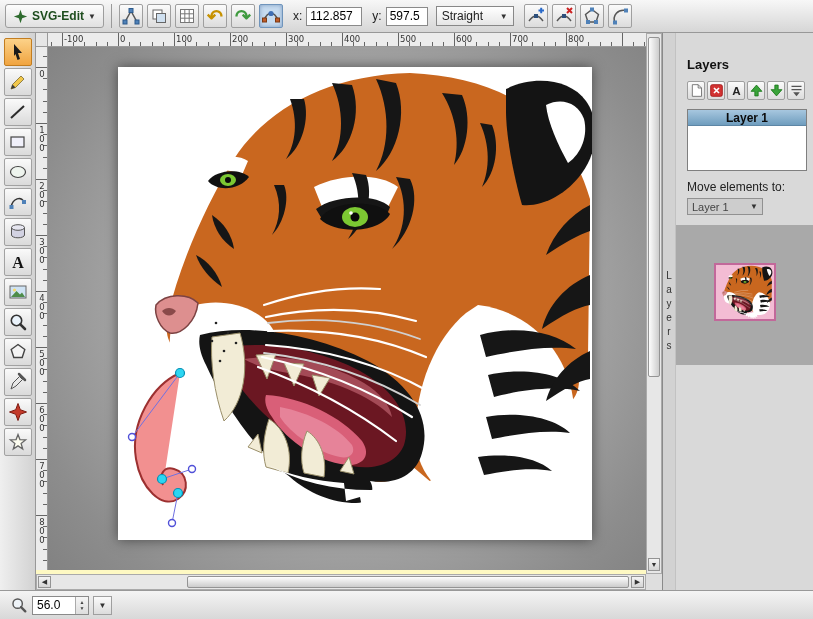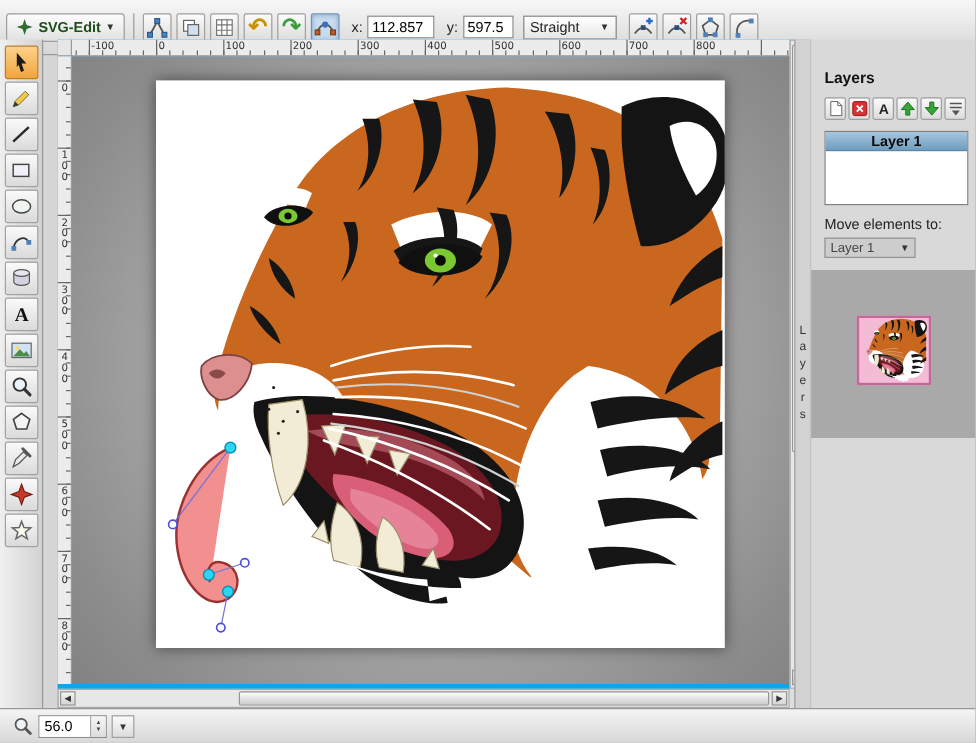--- a/index.html
+++ b/index.html
@@ -2,21 +2,21 @@
 <html><head>
 <meta charset="utf-8">
 <style>
   * { margin:0; padding:0; box-sizing:border-box; }
   html,body { background:#bfbfbf; }
   #app { position:relative; width:813px; height:619px; overflow:hidden;
          font-family:"Liberation Sans",sans-serif; font-size:12px; color:#222;
          background:#d6d6d6; }
 
   
-  #top-toolbar { position:absolute; left:0; top:0; width:813px; height:46px;
+  #top-toolbar { position:absolute; left:0; top:0; width:813px; height:33px;
     background:linear-gradient(#f7f7f7,#d6d6d6); border-bottom:1px solid #989898;
     display:flex; align-items:center; gap:4px; padding:0 5px; }
   .logo-btn { display:flex; align-items:center; gap:4px; height:24px; padding:0 7px;
     background:linear-gradient(#fdfdfd,#e1e1e1); border:1px solid #9d9d9d; border-radius:3px;
     font-weight:bold; font-size:12px; color:#1e4d1e; cursor:pointer; }
   .dd-arrow { font-size:8px; color:#333; }
   .tb-sep { width:1px; height:24px; background:#9a9a9a; margin:0 3px; }
   .tb-btn { width:24px; height:24px; display:flex; align-items:center; justify-content:center;
     background:linear-gradient(#fbfbfb,#dcdcdc); border:1px solid #9f9f9f; border-radius:2px;
     cursor:pointer; padding:0; }
@@ -36,21 +36,21 @@
   
   #left-toolbar { position:absolute; left:0; top:33px; width:36px; height:557px;
     background:linear-gradient(90deg,#efefef,#d2d2d2); border-right:1px solid #989898;
     display:flex; flex-direction:column; align-items:center; padding-top:5px; gap:2px; }
   .ltbtn { width:28px; height:28px; display:flex; align-items:center; justify-content:center;
     background:linear-gradient(#fafafa,#dadada); border:1px solid #a2a2a2; border-radius:2px;
     cursor:pointer; padding:0; }
   .ltbtn.active { background:linear-gradient(#fcd289,#f0a440); border-color:#c27d20; }
 
   
-  #canvas-area { position:absolute; left:48px; top:33px; width:626px; height:557px; background:#0ea5e9; }
+  #canvas-area { position:absolute; left:36px; top:33px; width:626px; height:557px; background:#fef9c3; }
   #ruler-corner { position:absolute; left:0; top:0; width:12px; height:14px; background:#e6e6e6;
     border-right:1px solid #999; border-bottom:1px solid #999; }
   #h-ruler { position:absolute; left:12px; top:0; width:598px; height:14px; background:#ececec;
     border-bottom:1px solid #999; overflow:hidden; }
   #v-ruler { position:absolute; left:0; top:14px; width:12px; height:523px; background:#ececec;
     border-right:1px solid #999; overflow:hidden; }
   .tick { position:absolute; background:#666; display:block; }
   .tick.minor.h { bottom:0; width:1px; height:4px; }
   .tick.major.h { top:0; width:1px; height:13px; }
   .tick.minor.v { right:0; height:1px; width:4px; }

